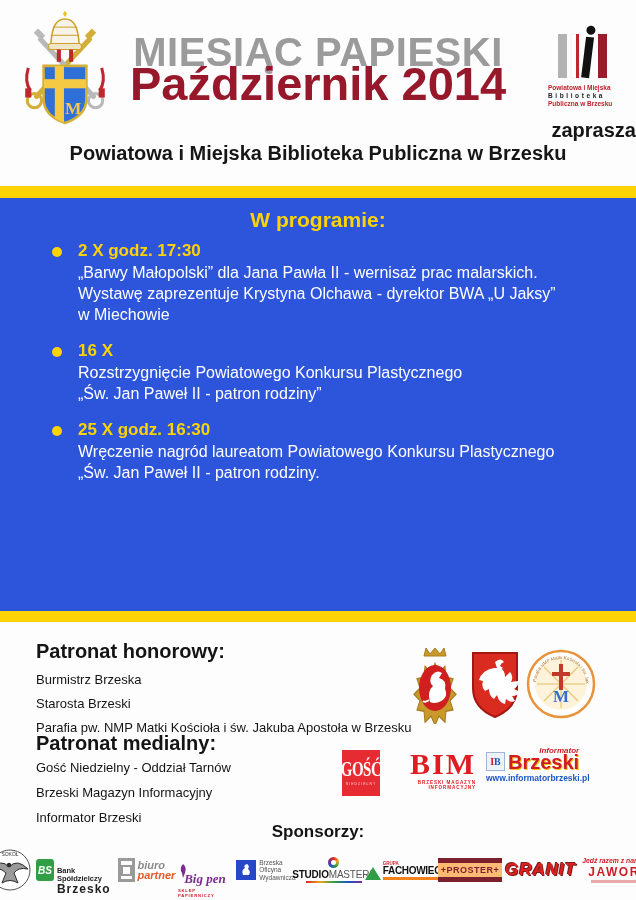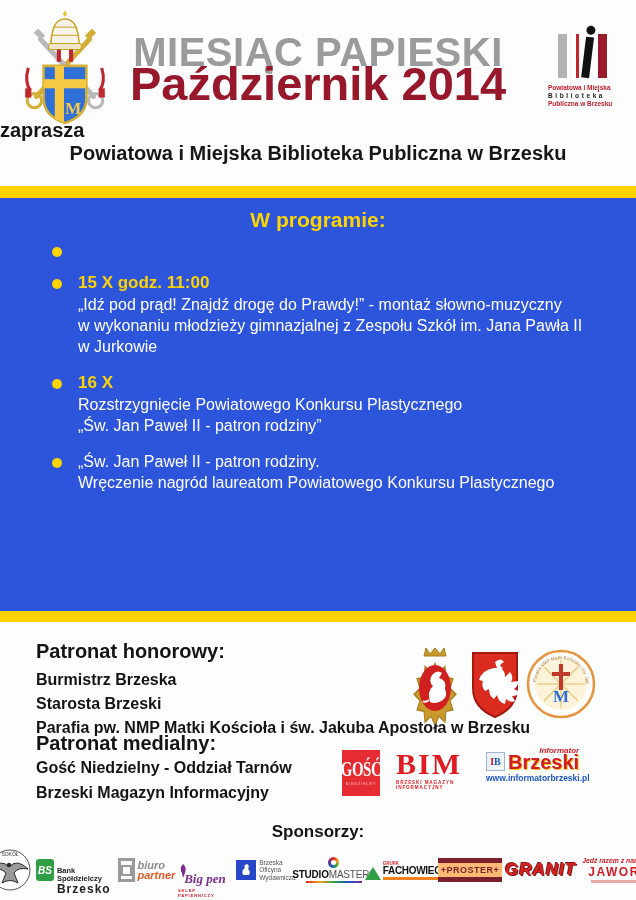--- a/index.html
+++ b/index.html
@@ -9,21 +9,21 @@
   
   .coat{position:absolute;left:14px;top:8px;width:102px;height:128px;}
   .title-gray{position:absolute;left:0;right:0;top:30px;text-align:center;
               font-size:40px;font-weight:700;color:#9b9b9b;letter-spacing:.5px;white-space:nowrap;}
   .title-red{position:absolute;left:0;right:0;top:56px;text-align:center;
              font-size:47px;font-weight:700;color:#98182b;white-space:nowrap;z-index:2;}
   .lib-logo{position:absolute;right:10px;top:24px;width:78px;text-align:left;}
   .lib-bars{display:block;margin:0 0 2px 4px;width:58px;height:58px;}
   .lib-l1,.lib-l3{font-size:6.5px;font-weight:700;color:#c0202c;line-height:8px;}
   .lib-l2{font-size:6.5px;font-weight:700;color:#1a1a1a;letter-spacing:2.6px;line-height:8px;}
-  .invite1{position:absolute;left:0;right:0;top:119px;text-align:left;
+  .invite1{position:absolute;left:0;right:0;top:119px;text-align:right;
            font-size:20px;font-weight:700;color:#161616;}
   .invite2{position:absolute;left:0;right:0;top:142px;text-align:center;
            font-size:20px;font-weight:700;color:#161616;}
 
   
   .bar{position:absolute;left:0;right:0;height:12px;background:#fdd303;}
   .bar-top{top:186px;}
   .bar-bottom{top:611px;height:11px;}
   .program{position:absolute;left:0;right:0;top:198px;height:452px;background:#2d55dc;overflow:hidden;}
   .prog-head{padding-top:10px;text-align:center;font-size:21px;font-weight:700;color:#fdd303;}
@@ -32,37 +32,37 @@
   .dot{flex:0 0 10px;width:10px;height:10px;border-radius:50%;background:#fdd303;margin-top:7px;}
   .ptext{margin-left:16px;}
   .pdate{font-size:17px;font-weight:700;color:#fdd303;line-height:22px;}
   .pline{font-size:16px;color:#ffffff;line-height:21px;}
 
   
   .footer{position:absolute;left:0;right:0;top:622px;height:326px;background:#fdfdfd;}
   .sec-head{font-size:20px;font-weight:700;color:#141414;}
   .hon{position:absolute;left:36px;top:18px;}
   .hon .sec-head{margin-bottom:5px;}
-  .sec-line{font-size:16px;font-weight:700;color:#141414;line-height:24px;}
+  .sec-line{font-size:13px;font-weight:400;color:#141414;line-height:24px;}
   .med{position:absolute;left:36px;top:110px;}
   .med .sec-line{line-height:25px;}
 
   .hon-logos{position:absolute;left:402px;top:22px;width:200px;height:84px;}
   .city-arms{position:absolute;left:4px;top:2px;width:58px;height:78px;}
   .county-arms{position:absolute;left:68px;top:6px;width:50px;height:70px;}
   .parish-logo{position:absolute;left:124px;top:2px;width:70px;height:74px;}
 
   
   .med-logos{position:absolute;left:336px;top:126px;width:266px;height:56px;}
   .gosc{position:absolute;left:6px;top:2px;width:38px;height:46px;background:#e62b32;
         display:flex;flex-direction:column;align-items:center;justify-content:center;}
   .gosc-t{color:#fff;font-weight:700;font-size:15px;transform:scaleY(1.45);letter-spacing:-.5px;
           font-family:"Liberation Serif","DejaVu Serif",serif;}
   .gosc-s{color:#f6c9c9;font-size:3.5px;letter-spacing:1px;margin-top:4px;}
-  .bim{position:absolute;left:60px;top:2px;width:80px;text-align:left;}
+  .bim{position:absolute;left:60px;top:2px;width:80px;text-align:right;}
   .bim-t{color:#e01b22;font-weight:700;font-size:30px;line-height:28px;letter-spacing:2px;
          font-family:"Liberation Serif","DejaVu Serif",serif;}
   .bim-s{color:#e01b22;font-size:4.6px;letter-spacing:.9px;font-weight:700;margin-top:2px;}
   .infb{position:absolute;left:150px;top:4px;width:112px;}
   .infb-row{display:flex;align-items:flex-end;}
   .infb-badge{width:17px;height:17px;border:1px solid #9db6d8;background:#eef3fa;
               display:flex;align-items:center;justify-content:center;margin-right:3px;
               font-family:"Liberation Serif","DejaVu Serif",serif;font-size:10px;font-weight:700;}
   .infb-badge .i{color:#d01c24;}.infb-badge .b{color:#1a56c4;}
   .infb-stack{position:relative;}
@@ -189,46 +189,44 @@
   <div class="invite2">Powiatowa i Miejska Biblioteka Publiczna w Brzesku</div>
 
   <div class="bar bar-top"></div>
 
   <div class="program">
     <div class="prog-head">W programie:</div>
     <div class="plist">
 
       <div class="pitem">
         <span class="dot"></span>
-      </div>
-
-      <div class="pitem">
-        <span class="dot"></span>
         <div class="ptext">
-          <div class="pdate">15 X godz. 11:00</div>
-          <div class="pline">„Idź pod prąd! Znajdź drogę do Prawdy!” - montaż słowno-muzyczny</div>
-          <div class="pline">w wykonaniu młodzieży gimnazjalnej z Zespołu Szkół im. Jana Pawła II</div>
-          <div class="pline">w Jurkowie</div>
-        </div>
-      </div>
+          <div class="pdate">2 X godz. 17:30</div>
+          <div class="pline">„Barwy Małopolski” dla Jana Pawła II - wernisaż prac malarskich.</div>
+          <div class="pline">Wystawę zaprezentuje Krystyna Olchawa - dyrektor BWA „U Jaksy”</div>
+          <div class="pline">w Miechowie</div>
+        </div>
+      </div>
+
 
       <div class="pitem">
         <span class="dot"></span>
         <div class="ptext">
           <div class="pdate">16 X</div>
           <div class="pline">Rozstrzygnięcie Powiatowego Konkursu Plastycznego</div>
           <div class="pline">„Św. Jan Paweł II - patron rodziny”</div>
         </div>
       </div>
 
       <div class="pitem">
         <span class="dot"></span>
         <div class="ptext">
+          <div class="pdate">25 X godz. 16:30</div>
+          <div class="pline">Wręczenie nagród laureatom Powiatowego Konkursu Plastycznego</div>
           <div class="pline">„Św. Jan Paweł II - patron rodziny.</div>
-          <div class="pline">Wręczenie nagród laureatom Powiatowego Konkursu Plastycznego</div>
         </div>
       </div>
 
     </div>
   </div>
 
   <div class="bar bar-bottom"></div>
 
   <div class="footer">
 
@@ -278,20 +276,21 @@
         <text font-size="4.6" fill="#b0722a">
           <textPath href="#parcA" startOffset="2">Parafia NMP Matki Kościoła i św. Jakuba Ap.</textPath>
         </text>
       </svg>
     </div>
 
     <div class="med">
       <div class="sec-head">Patronat medialny:</div>
       <div class="sec-line">Gość Niedzielny - Oddział Tarnów</div>
       <div class="sec-line">Brzeski Magazyn Informacyjny</div>
+      <div class="sec-line">Informator Brzeski</div>
     </div>
 
     <div class="med-logos">
       <div class="gosc">
         <div class="gosc-t">GOŚĆ</div>
         <div class="gosc-s">NIEDZIELNY</div>
       </div>
       <div class="bim">
         <div class="bim-t">BIM</div>
         <div class="bim-s">BRZESKI MAGAZYN INFORMACYJNY</div>

